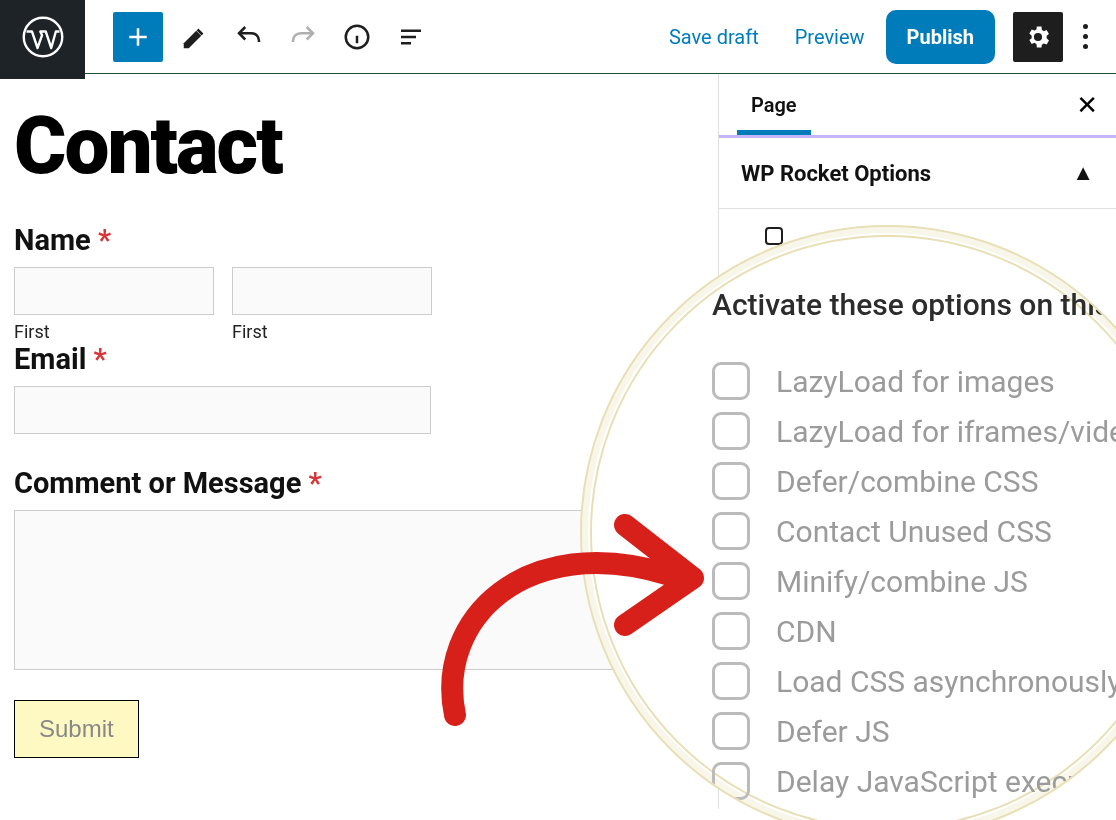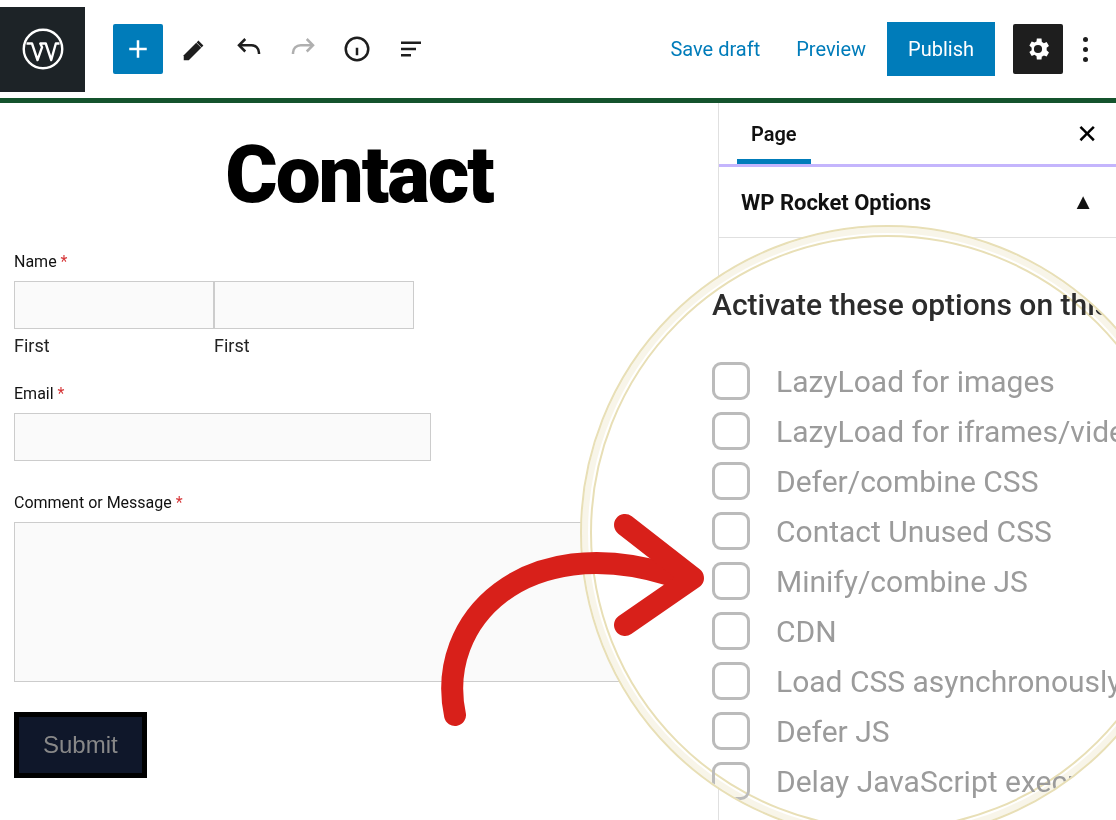--- a/index.html
+++ b/index.html
@@ -5,24 +5,24 @@
   * { box-sizing: border-box; margin: 0; padding: 0; }
   body {
     font-family: -apple-system, BlinkMacSystemFont, "Segoe UI", Roboto, Helvetica, Arial, sans-serif;
     background: #fff;
     width: 1116px;
     height: 820px;
     overflow: hidden;
     position: relative;
   }
   .toolbar {
-    height: 103px;
-    display: flex;
-    align-items: center;
-    border-bottom: 5px solid #14532d;
+    height: 74px;
+    display: flex;
+    align-items: center;
+    border-bottom: 1px solid #14532d;
   }
   .wp-logo {
     width: 85px;
     height: 85px;
     background: #1d2327;
     display: flex;
     align-items: center;
     justify-content: center;
     flex-shrink: 0;
   }
@@ -62,23 +62,23 @@
     font-size: 20px;
     font-weight: 400;
     padding: 12px 15px;
     color: #007cba;
     cursor: pointer;
   }
   .publish-btn {
     background: #007cba;
     color: #fff;
     font-size: 20px;
-    font-weight: 400;
+    font-weight: 700;
     padding: 15px 21px;
-    border-radius: 0;
+    border-radius: 10px;
     cursor: pointer;
   }
   .settings-btn {
     background: #1e1e1e;
     color: #fff;
     width: 50px;
     height: 50px;
     display: flex;
     align-items: center;
     justify-content: center;
@@ -106,32 +106,31 @@
   }
   .editor {
     flex: 1;
     padding: 0 14px 0 14px;
     position: relative;
   }
   .page-title {
     font-size: 80px;
     font-weight: 900;
     letter-spacing: -2px;
-    text-align: center;
     padding: 25px 0 30px 0;
     color:#000;
   }
   .field-label {
-    font-size: 16px;
-    font-weight: 400;
+    font-size: 29px;
+    font-weight: 700;
     margin-bottom: 10px;
     color: #111;
   }
   .req { color: #d63638; }
-  .name-row { display: flex; margin-bottom: 28px;}
+  .name-row { display: flex; gap: 18px; }
   .name-col { display: flex; flex-direction: column; }
   .name-col input {
     width: 200px;
     height: 48px;
     border: 1px solid #ccc;
     background: #fafafa;
     padding: 6px;
     font-size: 16px;
   }
   .sub-label { font-size: 18px; margin-top: 6px; color:#222;}
@@ -144,22 +143,22 @@
   }
   .msg-area {
     width: 100%;
     max-width: 690px;
     height: 160px;
     border: 1px solid #ccc;
     background: #fafafa;
     margin-bottom: 30px;
   }
   .submit-btn {
-    border: 5px solid #000000;
-    background: #0f172a;
+    border: 1px solid #000000;
+    background: #fef9c3;
     color: #888;
     font-size: 24px;
     padding: 14px 24px;
     cursor: pointer;
   }
   .sidebar {
     width: 398px;
     border-left: 1px solid #e0e0e0;
   }
   .tabs {

